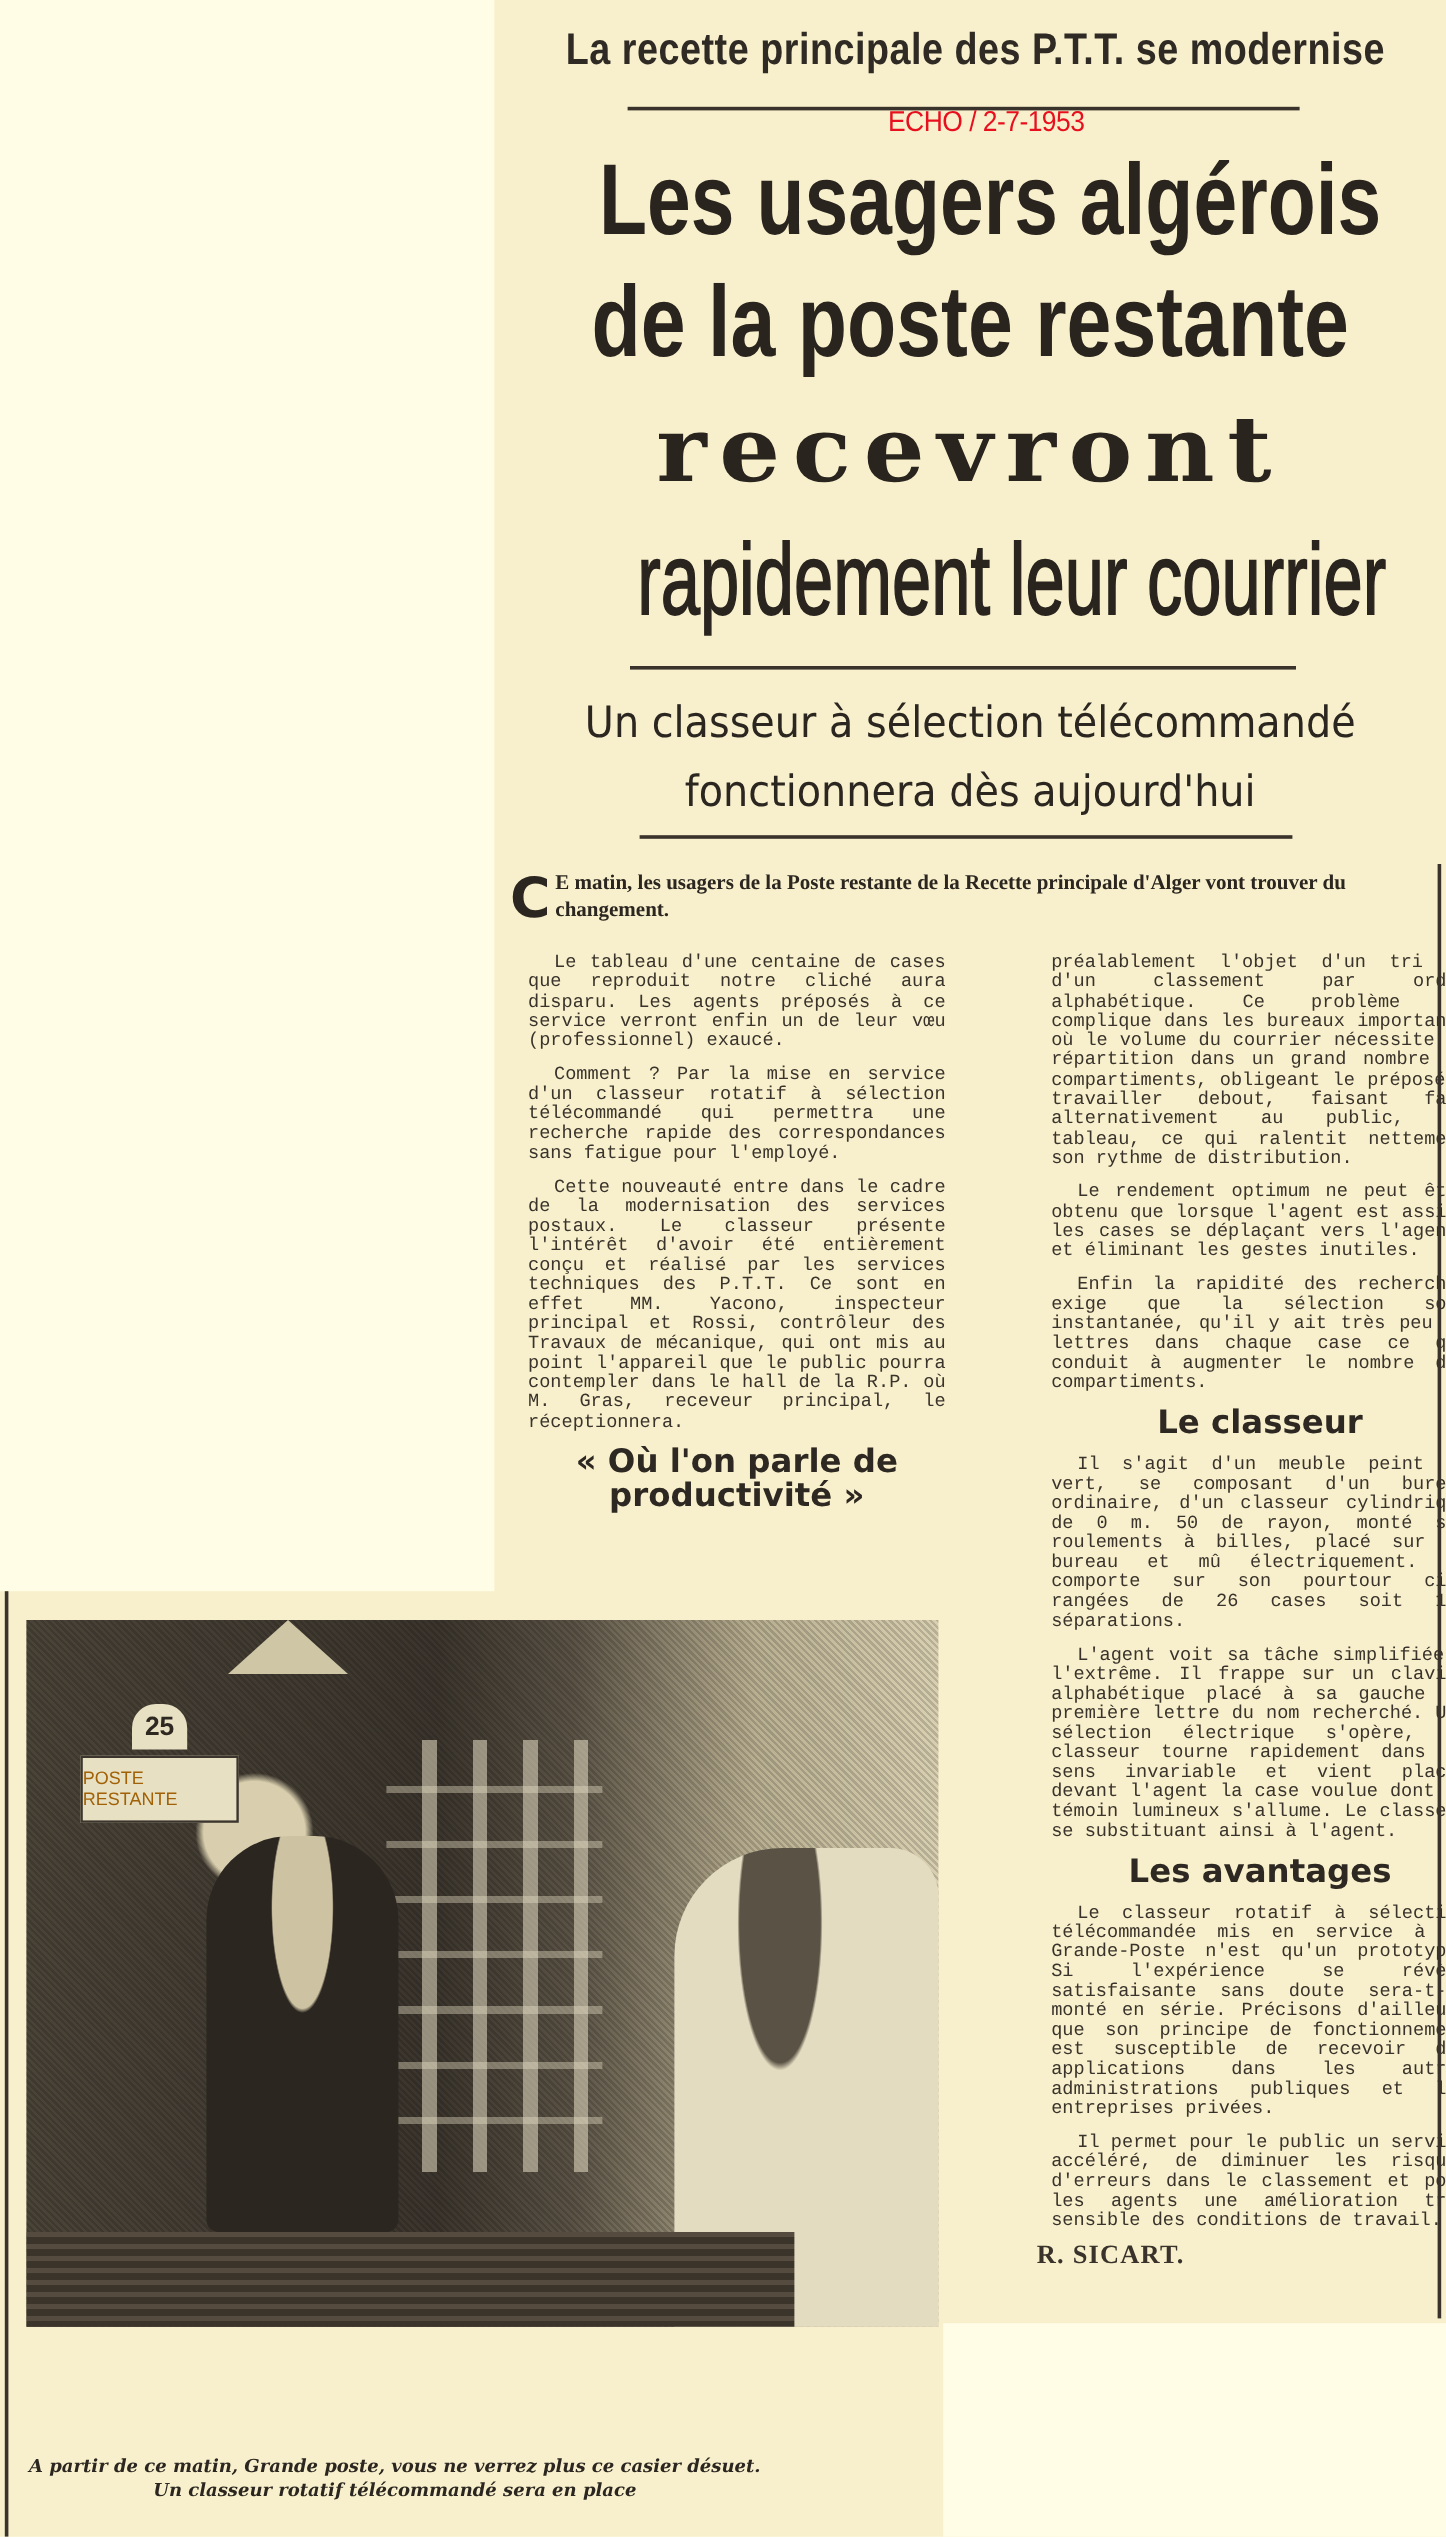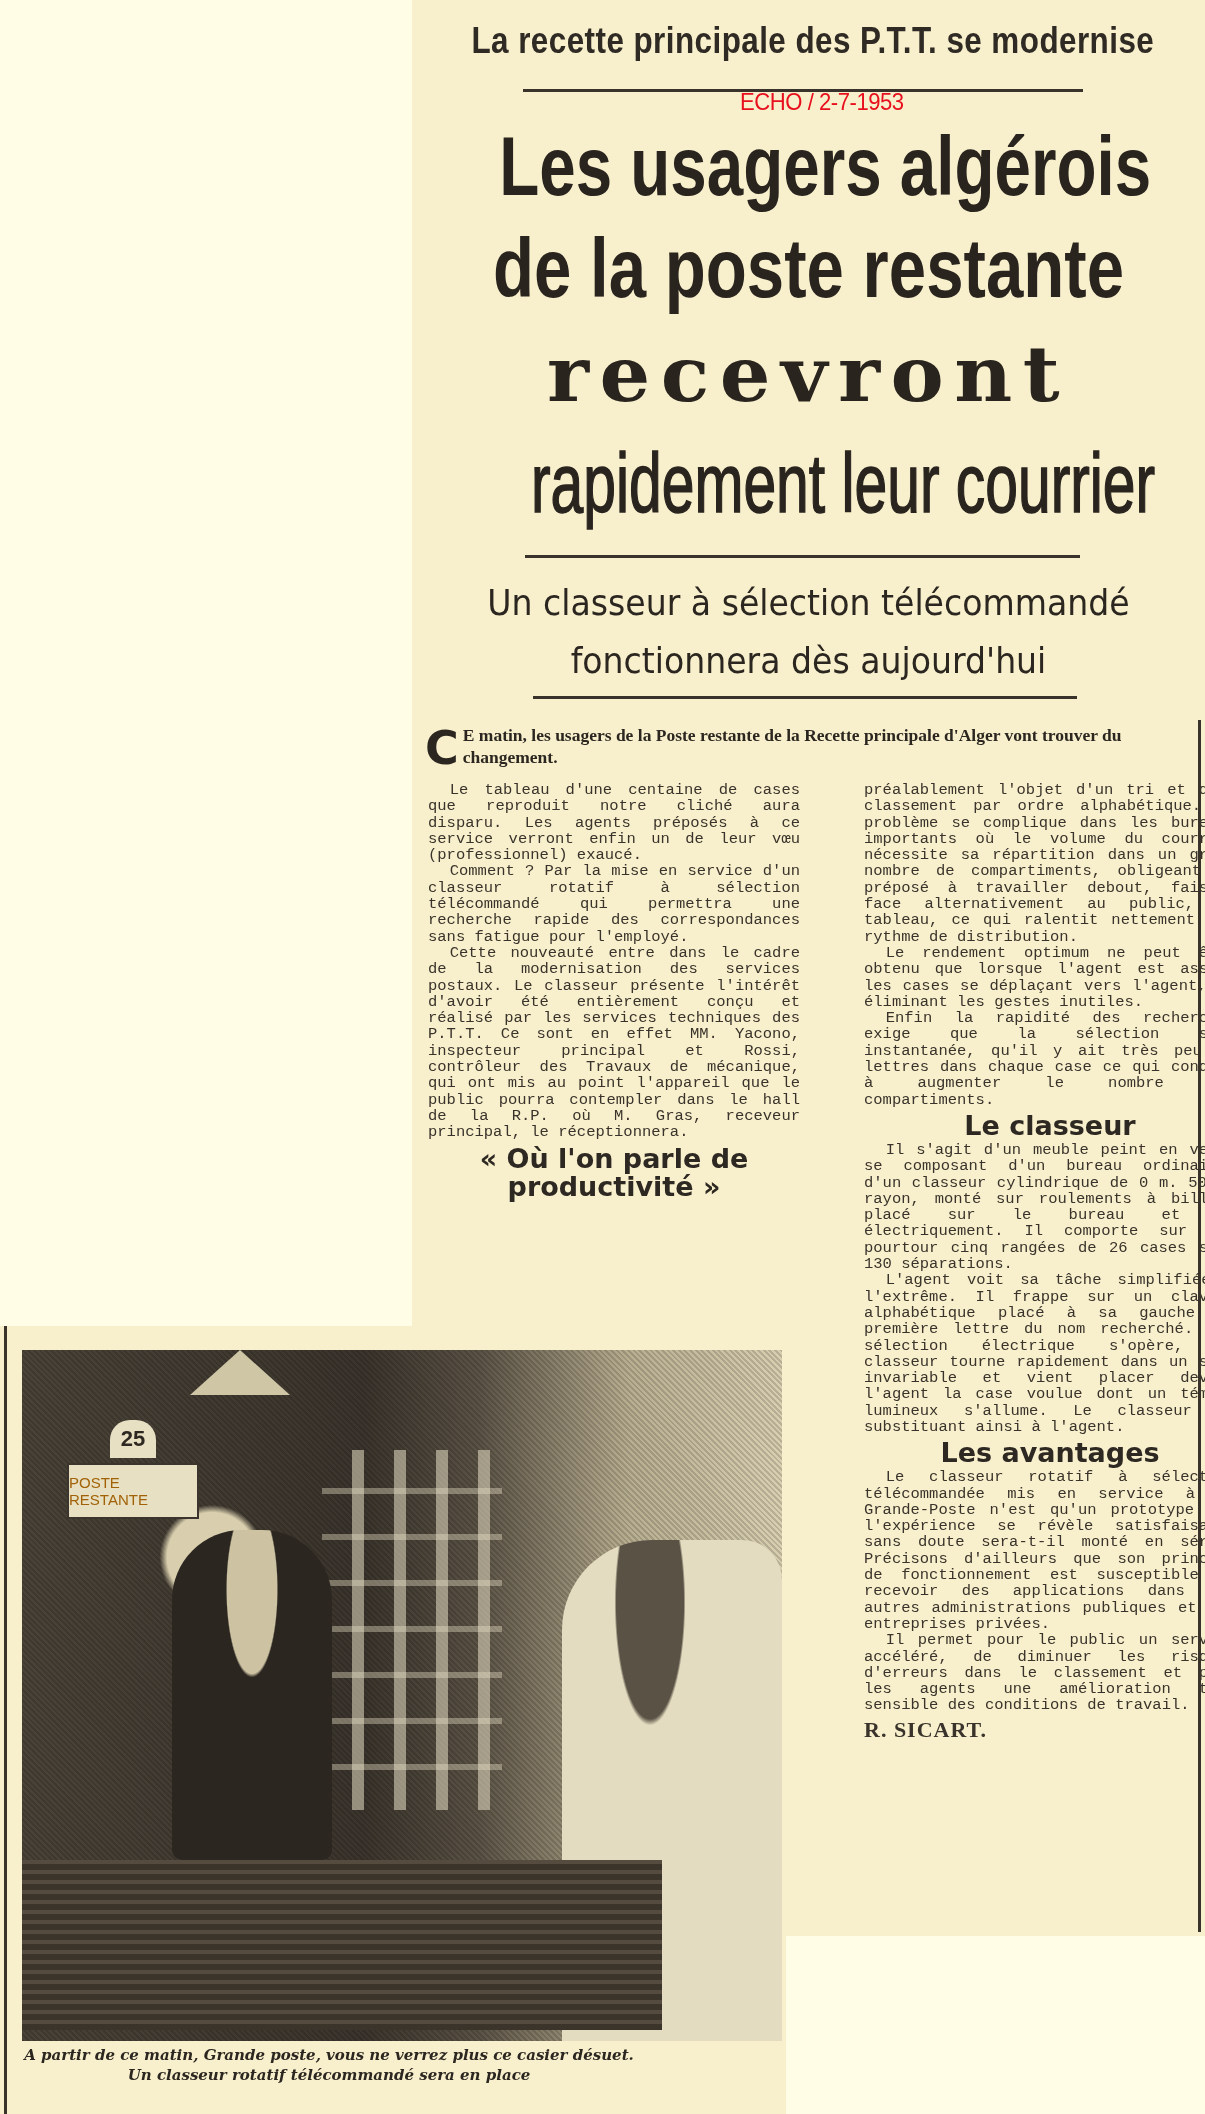--- a/index.html
+++ b/index.html
@@ -50,34 +50,34 @@
     font-family:"Liberation Serif", serif; font-weight:bold; font-size:17.5px; line-height:22px;
   }
   #lead .dropcap {
     float:left; font-family:"DejaVu Sans", sans-serif; font-size:46px; line-height:44px;
     font-weight:bold; margin-right:4px; margin-top:2px;
   }
   .col {
     position:absolute; font-family:"Liberation Mono", monospace; font-size:15.5px;
     line-height:16.3px; text-align:justify; color:#3a332b;
   }
-  .col p { margin:0; text-indent:1.4em; }
+  .col p { margin:12px; text-indent:1.4em; }
   #col-left { left:428px; top:782px; width:372px; }
   #col-right { left:864px; top:782px; width:372px; }
   .subhead {
     font-family:"DejaVu Sans", sans-serif; font-weight:bold; text-align:center;
     font-size:27px; line-height:28px; color:#2e2822; margin:4px 0 2px 0; text-indent:0 !important;
   }
   .byline {
     font-family:Liberation Serif, serif; font-weight:bold; font-size:22px; text-align:left;
     margin-top:8px; letter-spacing:1px; padding-right:10px;
   }
 
   #photo {
-    position:absolute; left:22px; top:1350px; width:760px; height:691px;
+    position:absolute; left:22px; top:1350px; width:760px; height:589px;
     background:
       radial-gradient(circle at 25% 30%, #d9cfae 0 6%, transparent 7%),
       repeating-linear-gradient(45deg, rgba(0,0,0,0.15) 0 2px, transparent 2px 4px),
       linear-gradient(90deg, #4a4338 0%, #3a342c 45%, #5a5245 60%, #b8ae90 80%, #d8ceb0 100%);
     overflow:hidden;
   }
   #photo .sign {
     position:absolute; left:45px; top:113px; width:128px; height:52px;
     background:#e8e0c2; border:2px solid #3b352d; display:flex; align-items:center; justify-content:center;
     font-family:"Liberation Sans", sans-serif; font-size:15px; font-weight:normal; color:#a16207;

